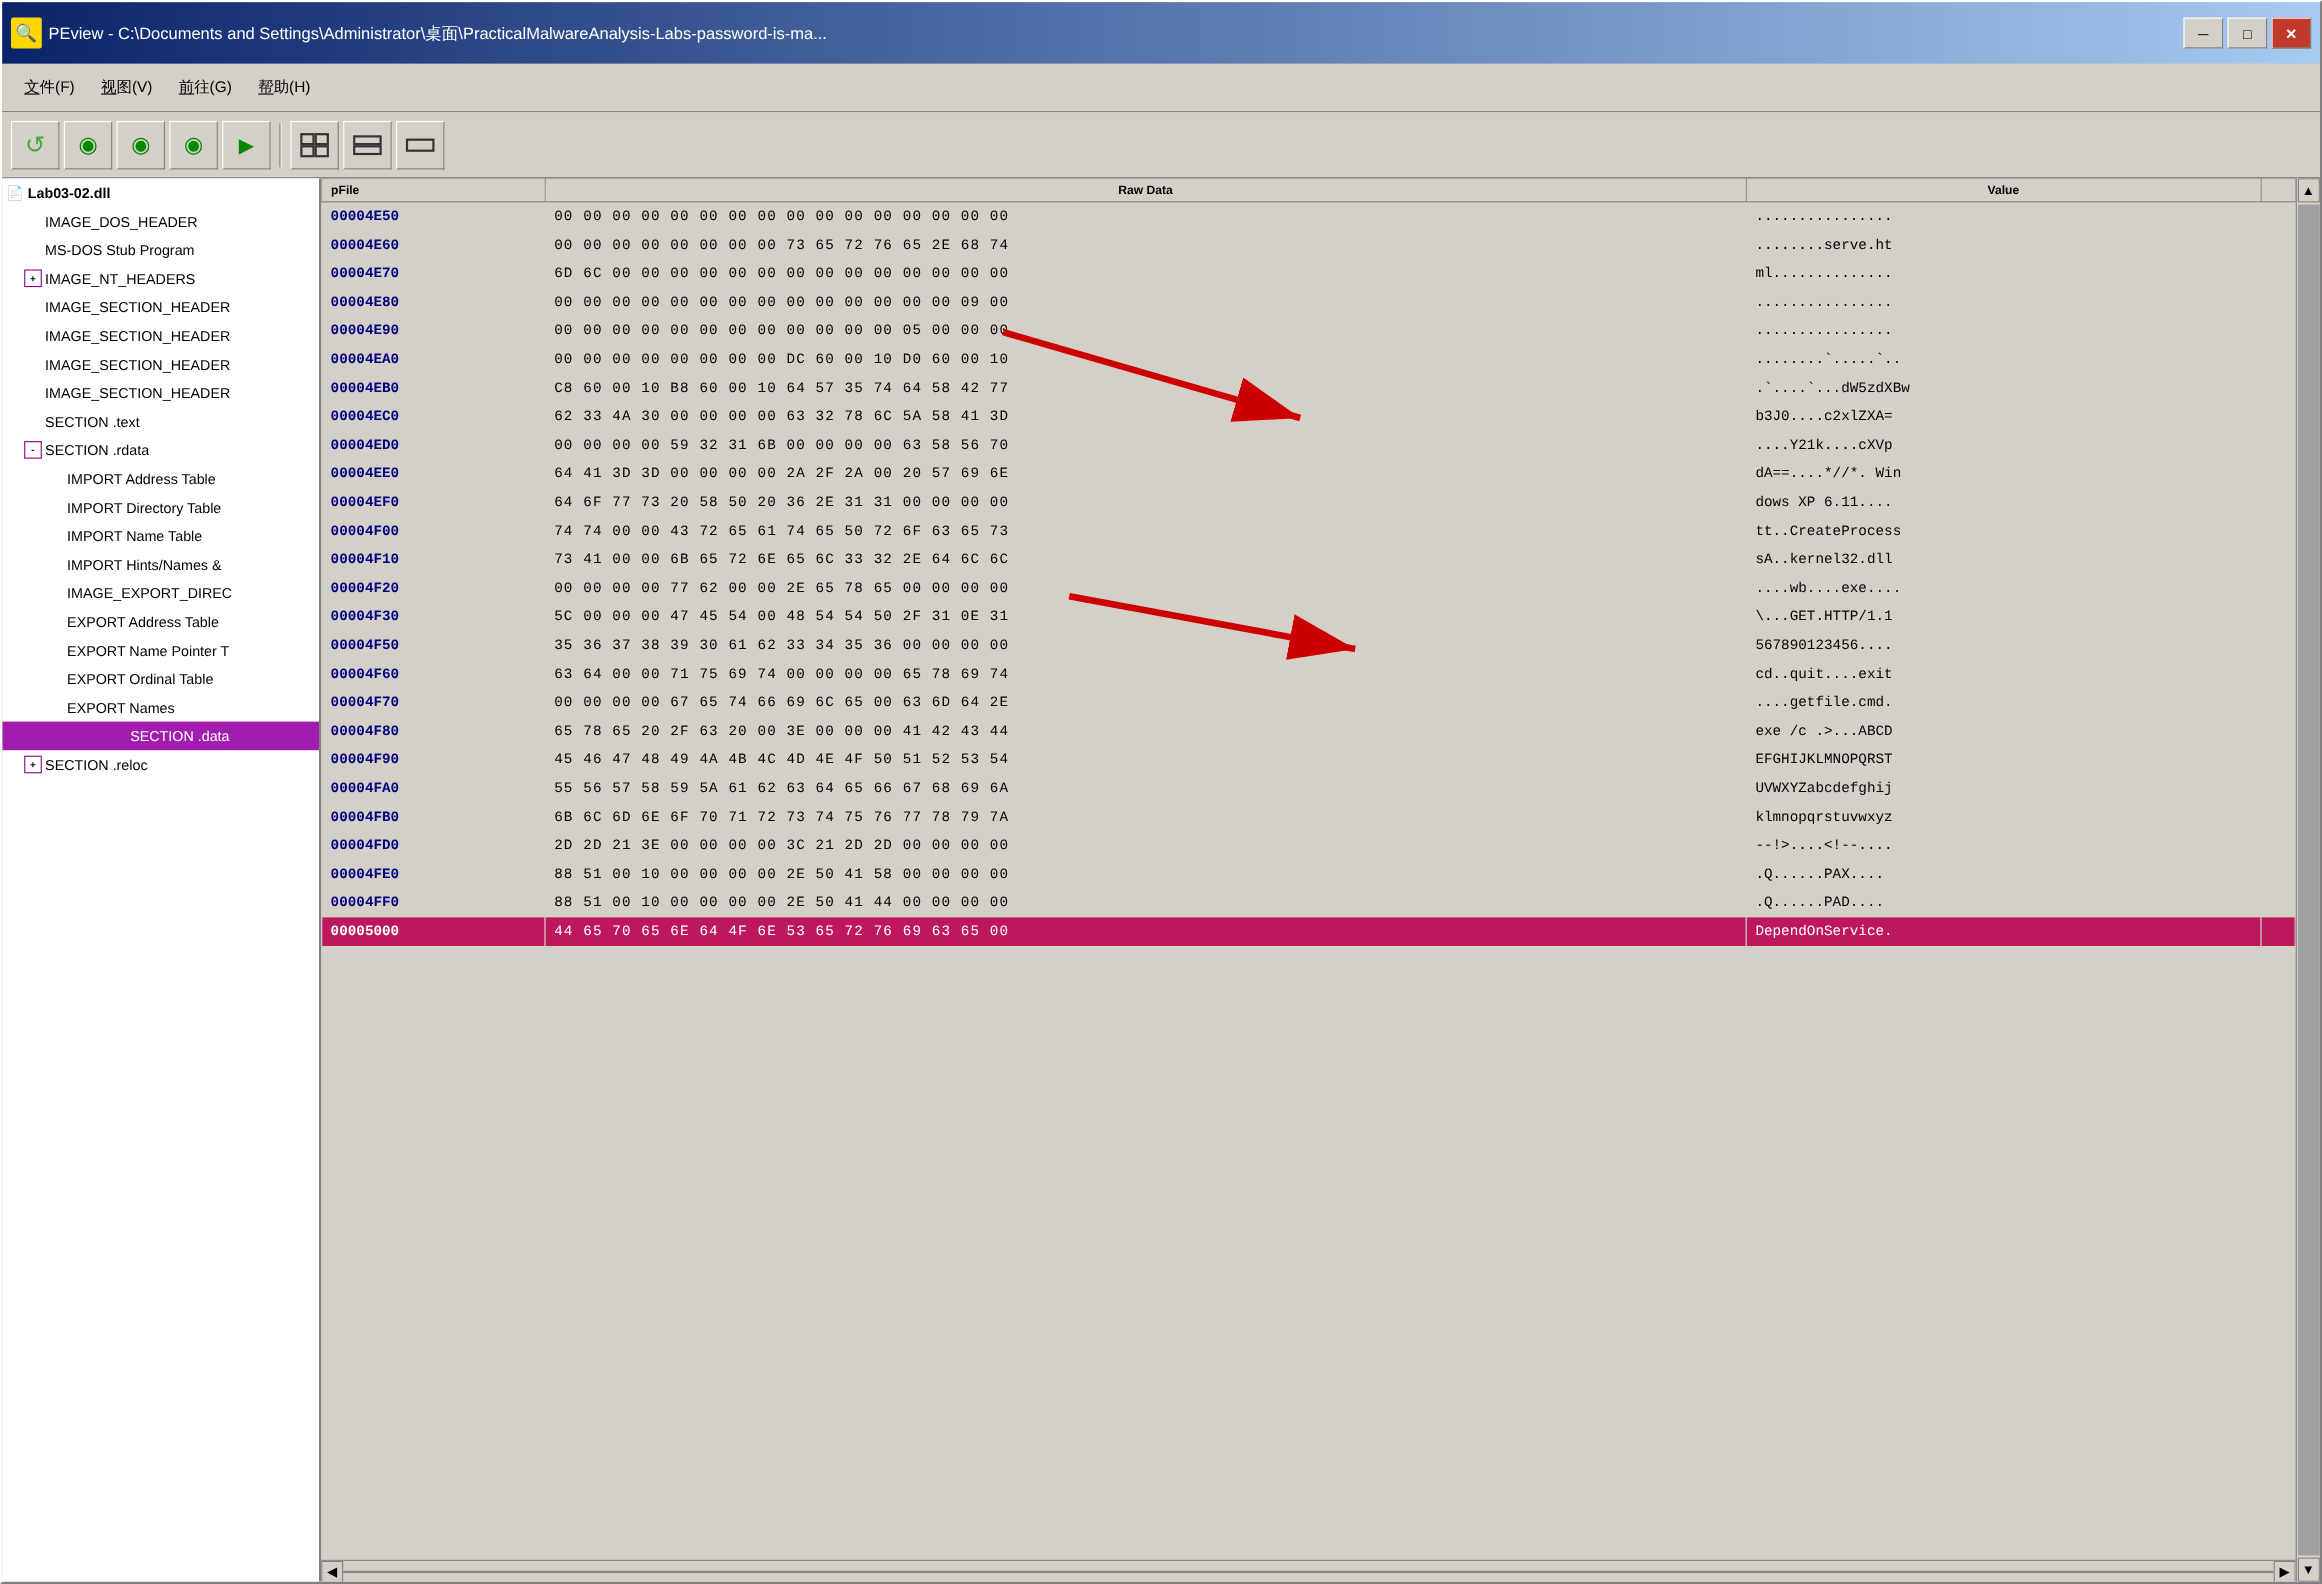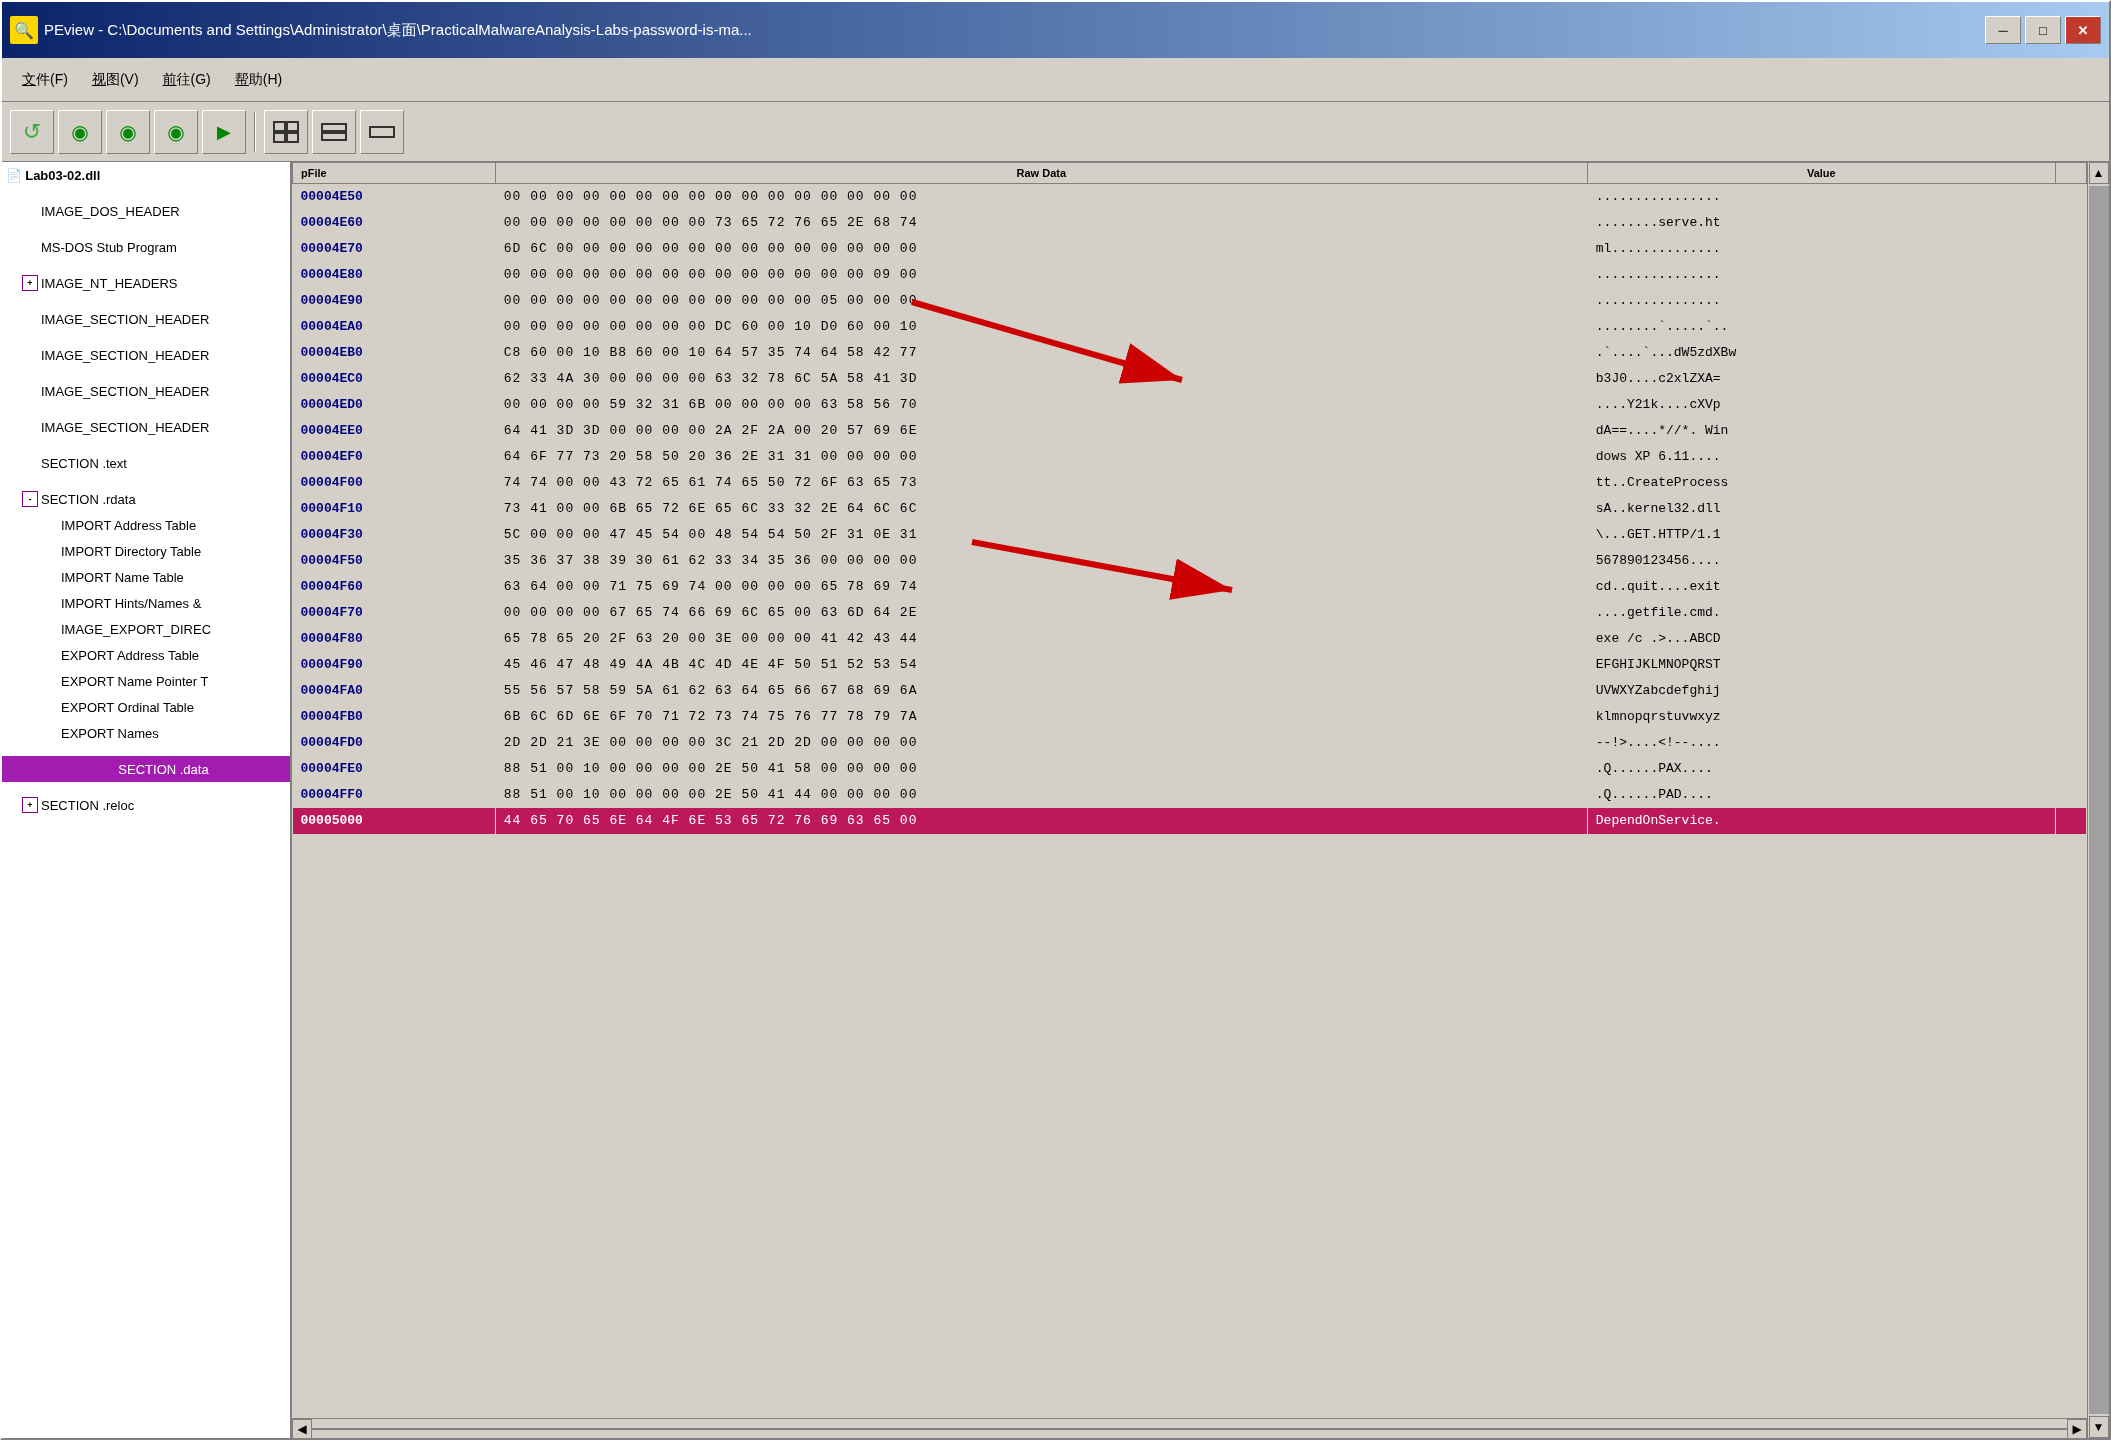--- a/index.html
+++ b/index.html
@@ -152,21 +152,21 @@
     .tree-item.selected { background: #a21caf; color: white; justify-content: center; }
     .tree-item .expand-icon {
       width: 16px;
       height: 16px;
       display: flex;
       align-items: center;
       justify-content: center;
       flex-shrink: 0;
       font-size: 10px;
     }
-    .indent-1 { padding-left: 20px; margin-top: 10px; }
+    .indent-1 { padding-left: 20px; }
     .indent-2 { padding-left: 40px; }
     .data-table {
       width: 100%;
       border-collapse: collapse;
       font-family: "Courier New", monospace;
       font-size: 13px;
     }
     .data-table thead th {
       background: #d4d0c8;
       border: 1px solid #808080;
@@ -466,20 +466,26 @@
                 <td class="value">tt..CreateProcess</td>
                 <td></td>
               </tr>
               <tr>
                 <td class="addr">00004F10</td>
                 <td class="hex">73 41 00 00 6B 65 72 6E  65 6C 33 32 2E 64 6C 6C</td>
                 <td class="value">sA..kernel32.dll</td>
                 <td></td>
               </tr>
               <tr>
+                <td class="addr">00004F20</td>
+                <td class="hex">00 00 00 00 77 62 00 00  2E 65 78 65 00 00 00 00</td>
+                <td class="value">....wb....exe....</td>
+                <td></td>
+              </tr>
+              <tr>
                 <td class="addr">00004F30</td>
                 <td class="hex">5C 00 00 00 47 45 54 00  48 54 54 50 2F 31 0E 31</td>
                 <td class="value">\...GET.HTTP/1.1</td>
                 <td></td>
               </tr>
               <tr>
                 <td class="addr">00004F50</td>
                 <td class="hex">35 36 37 38 39 30 61 62  33 34 35 36 00 00 00 00</td>
                 <td class="value">567890123456....</td>
                 <td></td>

